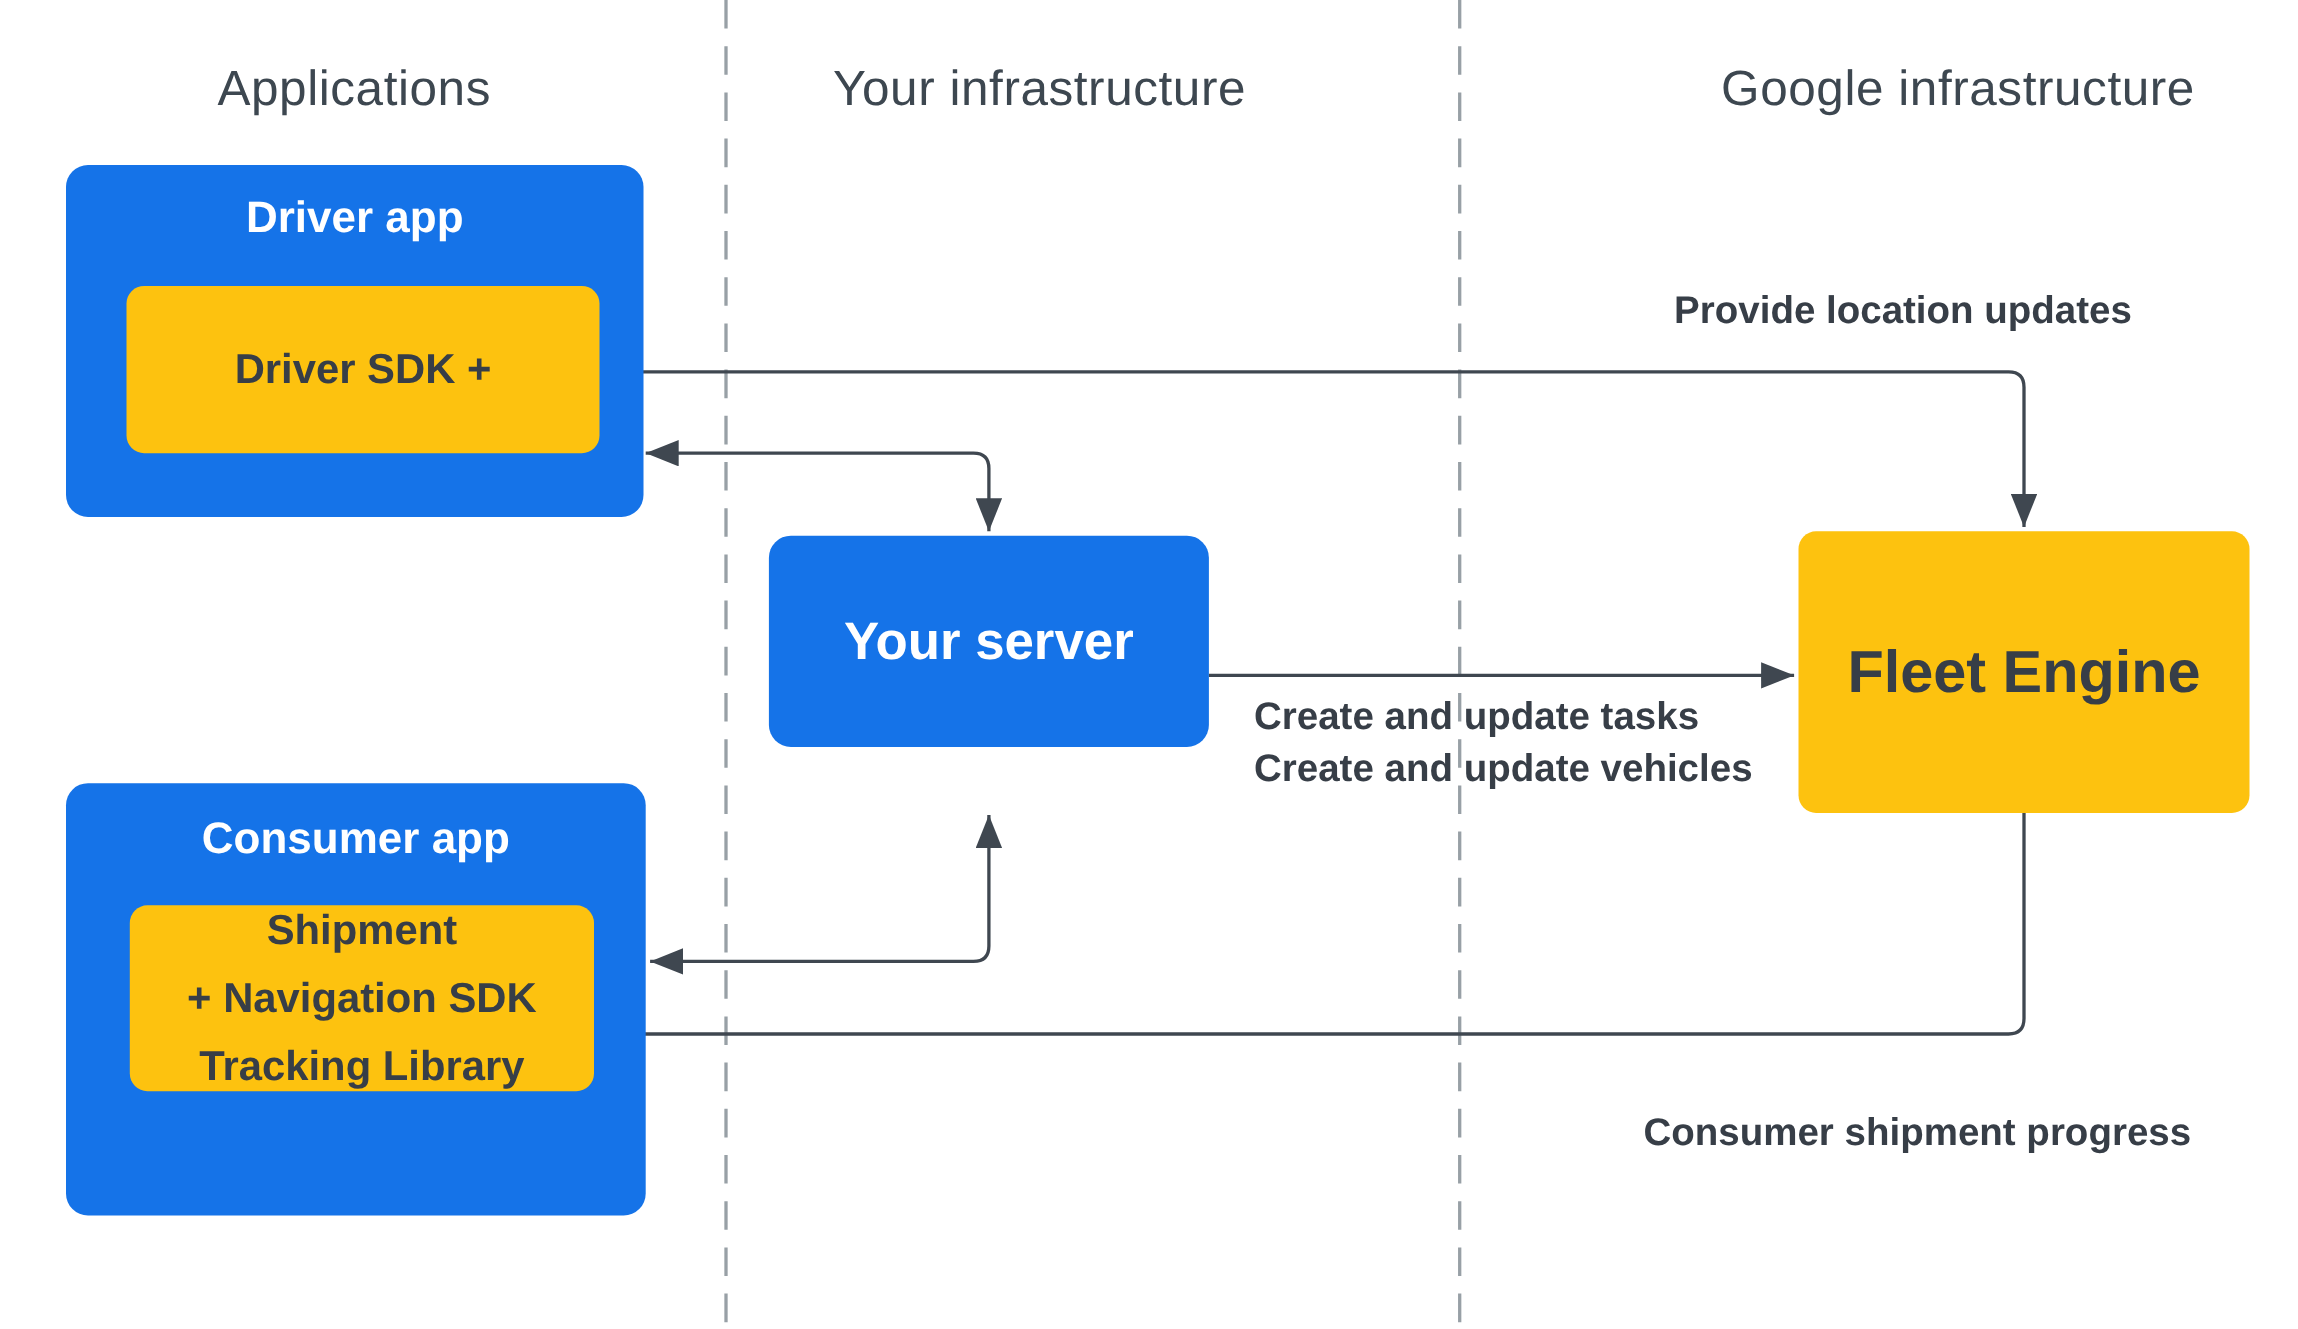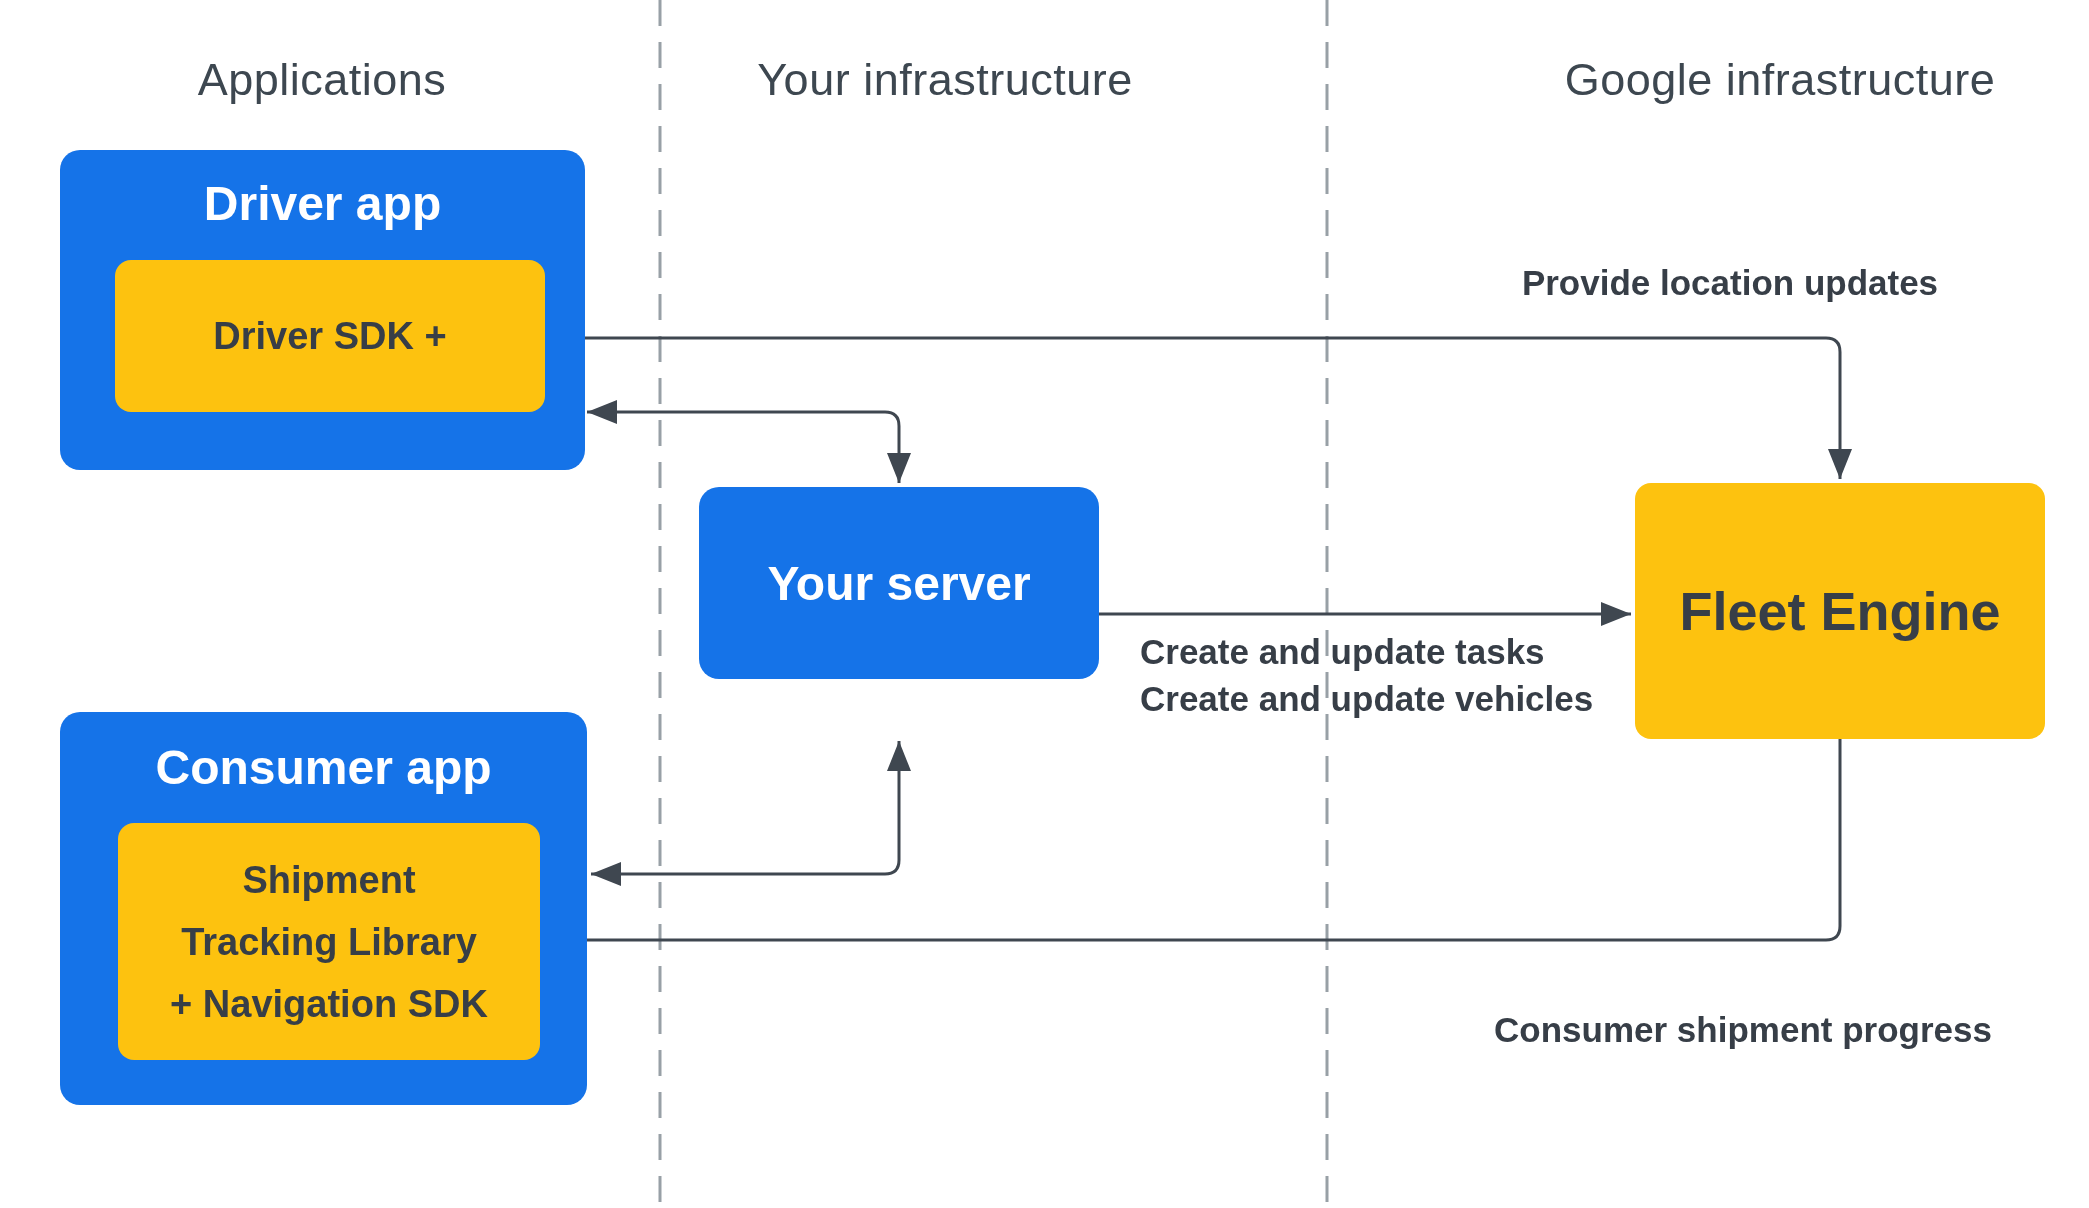--- a/index.html
+++ b/index.html
@@ -22,24 +22,24 @@
   #hdr-google-infra{left:1780px;}
 
   .node{position:absolute; box-sizing:border-box; display:flex; align-items:center; justify-content:center; text-align:center;}
   .blue-box{background:var(--blue); border-radius:20px; color:var(--white_text);}
   .yellow-box{background:var(--yellow); border-radius:16px; color:var(--dark_text);}
 
   #driver-app{left:60px; top:150px; width:525px; height:320px; align-items:flex-start;}
   #driver-app .app-title{margin-top:26px;}
   #consumer-app{left:60px; top:712px; width:527px; height:393px; align-items:flex-start;}
   #consumer-app .app-title{margin-top:28px;}
-  .app-title{font-size:48px; font-weight:700; width:100%; text-align:center;}
+  .app-title{font-size:40px; font-weight:700; width:100%; text-align:center;}
 
   #driver-sdk{left:115px; top:260px; width:430px; height:152px;}
-  #consumer-lib{left:118px; top:823px; width:422px; height:237px;}
+  #consumer-lib{left:118px; top:823px; width:422px; height:169px;}
   .sdk-label{font-size:38px; font-weight:700; line-height:62px; color:var(--dark_text); width:100%; text-align:center;}
 
   #your-server{left:699px; top:487px; width:400px; height:192px;}
   #your-server .server-title{font-size:48px; font-weight:700;}
 
   #fleet-engine{left:1635px; top:483px; width:410px; height:256px;}
   #fleet-engine .engine-title{font-size:54px; font-weight:700; color:var(--dark_text);text-align:center;}
 
   .edge-label{
     position:absolute; font-size:35px; font-weight:700; color:var(--dark_text);
@@ -91,22 +91,22 @@
       <div>Driver SDK +</div>
     </div>
   </div>
 
   <div class="node blue-box" id="consumer-app">
     <div class="app-title">Consumer app</div>
   </div>
   <div class="node yellow-box" id="consumer-lib">
     <div class="sdk-label">
       <div>Shipment</div>
+      <div>+ Navigation SDK</div>
       <div>Tracking Library</div>
-      <div>+ Navigation SDK</div>
     </div>
   </div>
 
   <div class="node blue-box" id="your-server">
     <div class="server-title">Your server</div>
   </div>
 
   <div class="node yellow-box" id="fleet-engine">
     <div class="engine-title">Fleet Engine</div>
   </div>

